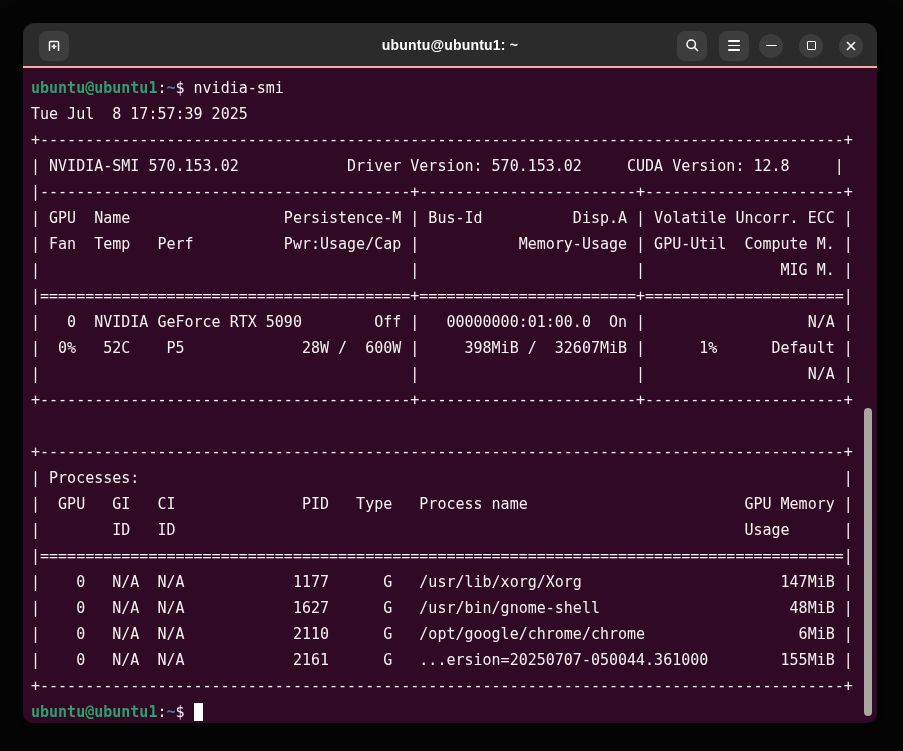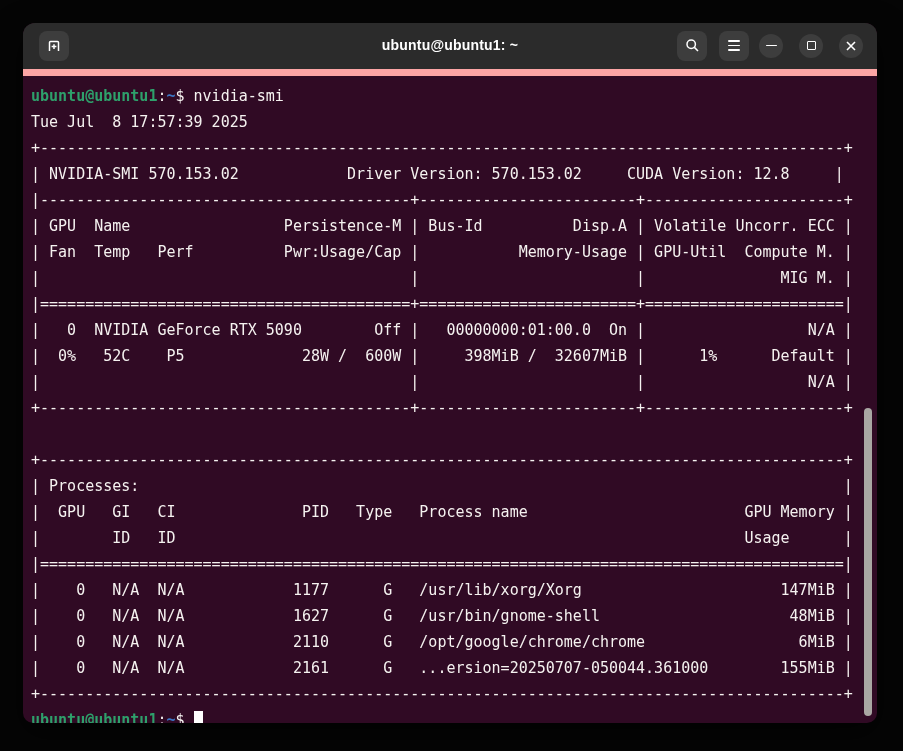--- a/index.html
+++ b/index.html
@@ -6,22 +6,22 @@
   html,body { width:903px; height:751px; overflow:hidden; }
   body { background:var(--desktop-bg,#050505); font-family:"Liberation Sans",sans-serif; }
 
   .window{
     position:absolute; left:23px; top:23px; width:854px; height:700px;
     border-radius:12px 12px 10px 10px; overflow:hidden;
     background:var(--terminal-bg,#300a24);
     box-shadow:0 10px 30px rgba(0,0,0,.65);
   }
   .headerbar{
-    position:relative; height:53px; background:var(--titlebar-bg,#2b2b2b);
-    border-bottom:7px solid #fca5a5;
+    position:relative; height:45px; background:var(--titlebar-bg,#2b2b2b);
+    border-bottom:2px solid #fca5a5;
   }
   .hb-title{
     position:absolute; left:0; right:0; top:0; height:45px; line-height:45px;
     text-align:center; color:#ffffff; font-weight:bold; font-size:14px;
     letter-spacing:.2px;
   }
   .hb-btn{
     position:absolute; top:7.5px; width:30px; height:30px; border-radius:8px;
     background:var(--titlebar-button-bg,#3d3d3d);
     display:flex; align-items:center; justify-content:center;

